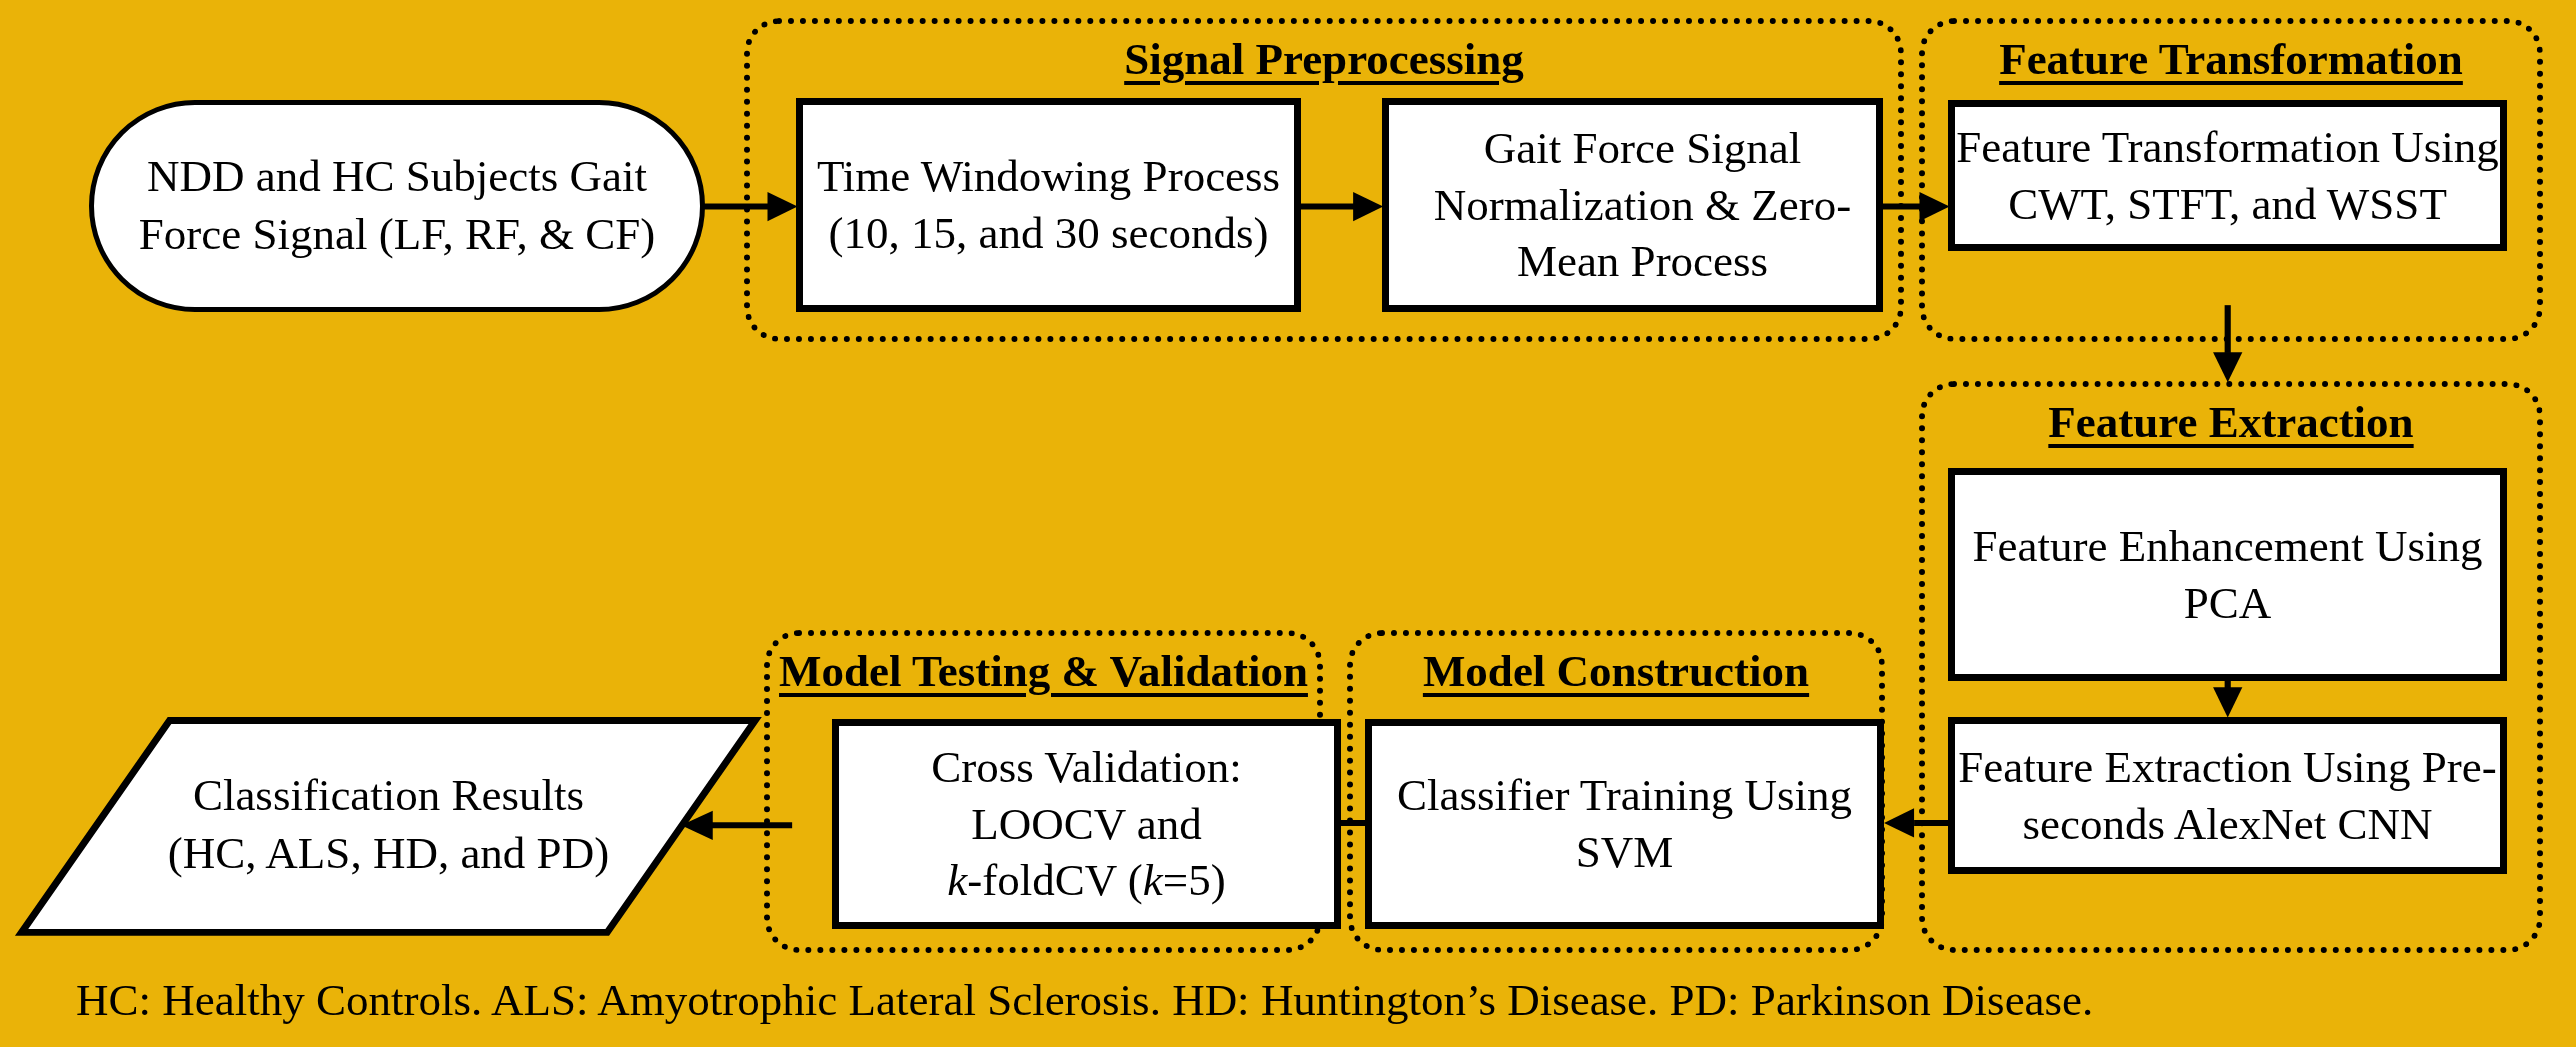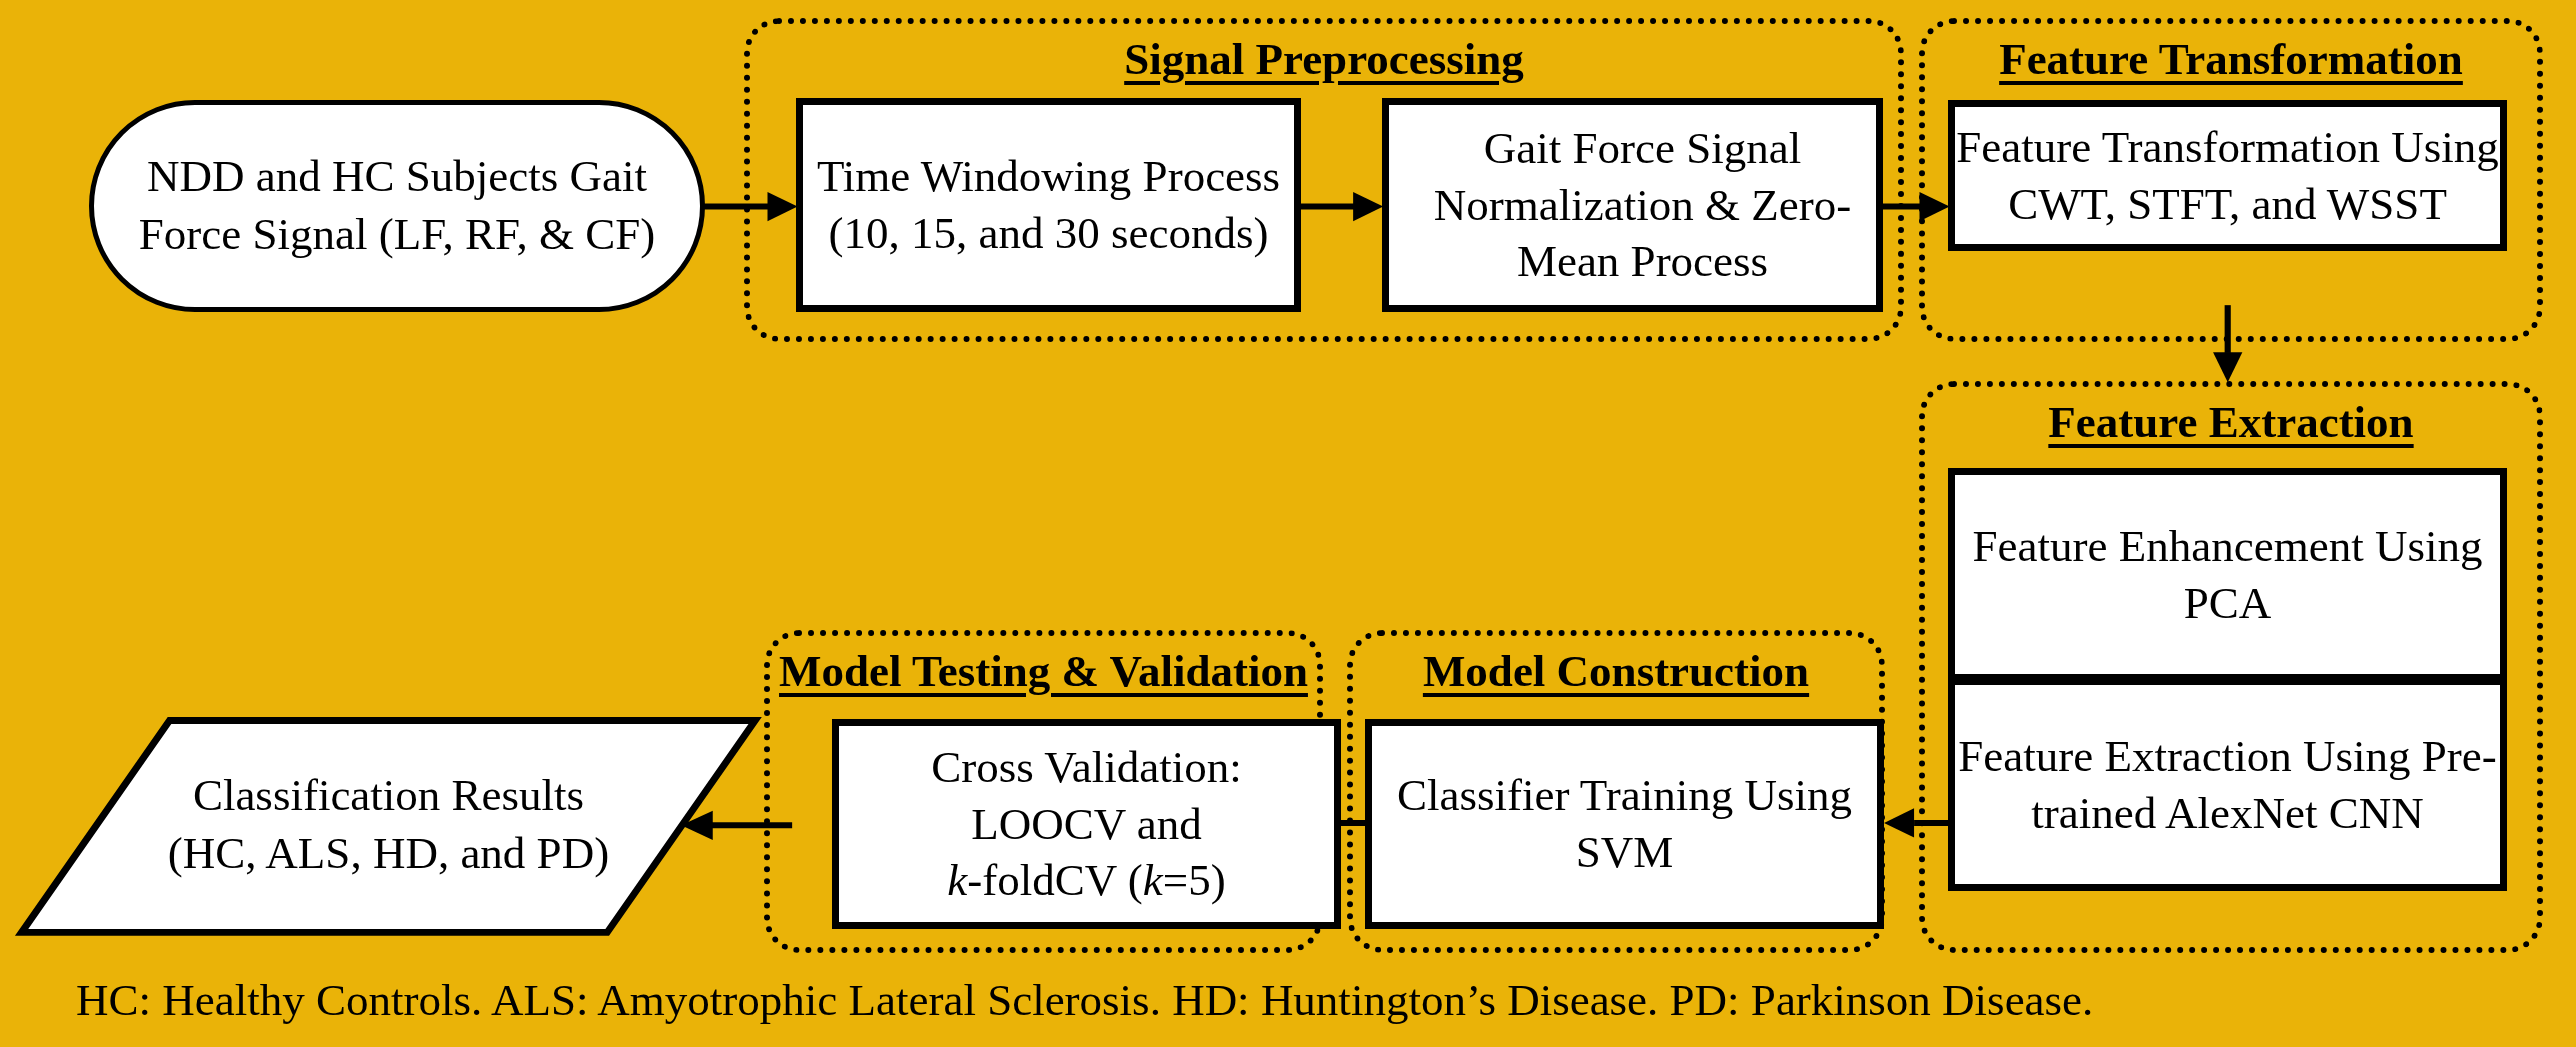--- a/index.html
+++ b/index.html
@@ -103,23 +103,23 @@
   <div class="box" style="left:1948px;top:100px;width:559px;height:151px;">
     <span>Feature Transformation Using</span>
     <span>CWT, STFT, and WSST</span>
   </div>
 
   <div class="box" style="left:1948px;top:468px;width:559px;height:213px;">
     <span>Feature Enhancement Using</span>
     <span>PCA</span>
   </div>
 
-  <div class="box" style="left:1948px;top:678px;width:559px;height:213px;">
+  <div class="box" style="left:1948px;top:717px;width:559px;height:157px;">
     <span>Feature Extraction Using Pre-</span>
-    <span>trained AlexNet CNN</span>
+    <span>seconds AlexNet CNN</span>
   </div>
 
   <div class="box" style="left:1365px;top:719px;width:519px;height:210px;">
     <span>Classifier Training Using</span>
     <span>SVM</span>
   </div>
 
   <div class="box" style="left:792px;top:719px;width:509px;height:210px;margin-left:40px;">
     <span>Cross Validation:</span>
     <span>LOOCV and</span>

